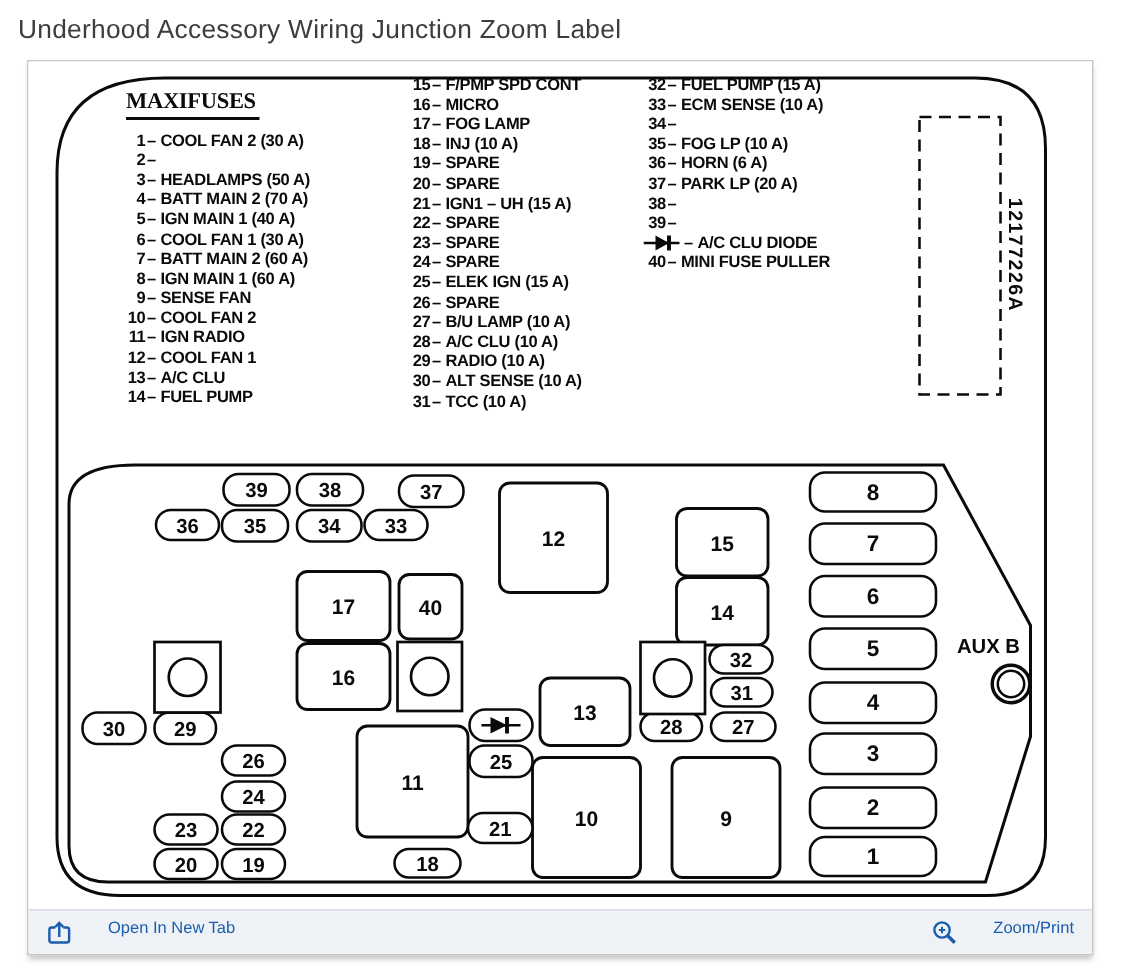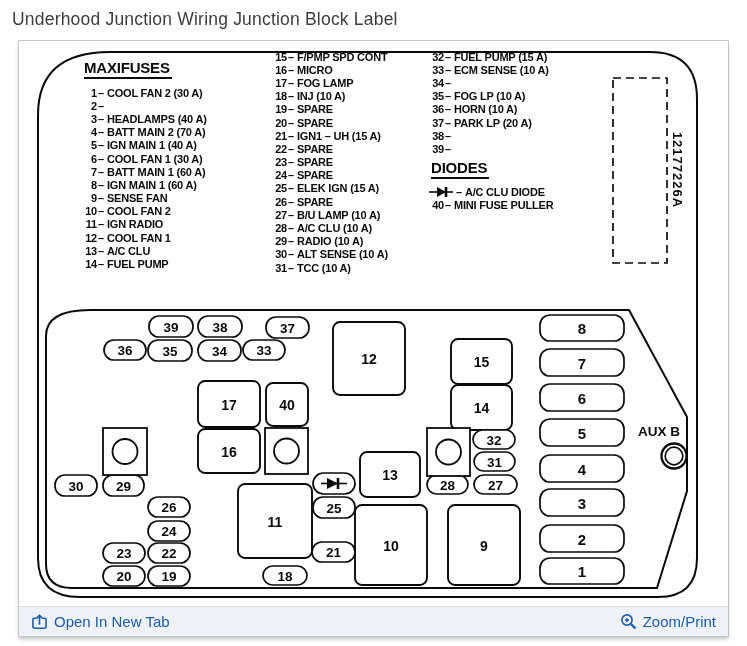--- a/index.html
+++ b/index.html
@@ -13,37 +13,37 @@
   .canvas { position: relative; width: 709px; height: 565px; background: #fff; overflow: hidden; }
   .canvas svg.drawing { position: absolute; left: 0; top: 0; }
   
   .col { position: absolute; color: #0a0a0a; }
   .col1 { left: 63px; top: 15px; width: 190px; }
   .col2 { left: 253px; top: 9px; width: 160px; }
   .col3 { left: 410px; top: 9px; width: 185px; }
   .leg-header { margin: 3px 0 7px 2px; }
   .leg-header span { display: inline-block; font-size: 15px; font-weight: bold;
                      letter-spacing: -0.2px; border-bottom: 2px solid #0a0a0a;
-                     padding: 0 2px 1px 0; }
+                     padding: 0 2px 1px 0; font-family: Liberation Serif, serif; }
   .li { display: flex; align-items: center; height: 13.2px; font-size: 11px;
         font-weight: bold; letter-spacing: -0.2px; white-space: nowrap; }
   .li .n { width: 15px; text-align: right; flex: none; }
   .li .d { margin: 0 3px 0 1px; flex: none; }
   
   .footer { position: absolute; left: 0; bottom: 0; width: 709px; height: 30px;
             background: #eef1f6; border-top: 1px solid #d9dde2;
             display: flex; align-items: center; justify-content: space-between;
             padding: 0 12px; }
-  .footer a { color: #1a5dab; font-size: 15px; text-decoration: none;
-              display: inline-flex; align-items: flex-start; gap: 6px; cursor: pointer; }
+  .footer a { color: #1a5dab; font-size: 11px; text-decoration: none;
+              display: inline-flex; align-items: flex-start; gap: 24px; cursor: pointer; }
 </style>
 </head>
 <body>
 
-<h1 class="page-title">Underhood Junction Wiring Junction Block Label</h1>
+<h1 class="page-title">Underhood Accessory Wiring Junction Zoom Label</h1>
 
 <div class="frame">
   <div class="canvas">
     <svg id="drawing" class="drawing" width="709" height="565" viewBox="19 41 709 565">
         <path d="M 110 52 H 650 Q 697 52 697 99 V 558 Q 697 597 658 597 H 80 Q 38 597 38 558 V 115 Q 38 52 110 52 Z" fill="none" stroke="#0a0a0a" stroke-width="2"></path>
         <rect x="613" y="78" width="54" height="185" fill="none" stroke="#0a0a0a" stroke-width="1.7" stroke-dasharray="8 5"></rect>
         <text x="677" y="170" text-anchor="middle" dominant-baseline="central" font-size="13" font-weight="bold" letter-spacing="1px" fill="#0a0a0a" transform="rotate(90 677 170)">12177226A</text>
         <path d="M 90 310 H 629 L 687 417 V 491 L 657 588 H 72 Q 46 588 46 564 V 336 Q 46 310 90 310 Z" fill="none" stroke="#0a0a0a" stroke-width="2"></path>
         <g>
           <rect x="149" y="316" width="44" height="21" rx="10" ry="10" fill="#fff" stroke="#0a0a0a" stroke-width="1.7"></rect>
@@ -237,41 +237,41 @@
           <span class="t">COOL FAN 2 (30 A)</span>
         </div>
         <div class="li">
           <span class="n">2</span>
           <span class="d">–</span>
           <span class="t"></span>
         </div>
         <div class="li">
           <span class="n">3</span>
           <span class="d">–</span>
-          <span class="t">HEADLAMPS (40 A)</span>
+          <span class="t">HEADLAMPS (50 A)</span>
         </div>
         <div class="li">
           <span class="n">4</span>
           <span class="d">–</span>
           <span class="t">BATT MAIN 2 (70 A)</span>
         </div>
         <div class="li">
           <span class="n">5</span>
           <span class="d">–</span>
           <span class="t">IGN MAIN 1 (40 A)</span>
         </div>
         <div class="li">
           <span class="n">6</span>
           <span class="d">–</span>
           <span class="t">COOL FAN 1 (30 A)</span>
         </div>
         <div class="li">
           <span class="n">7</span>
           <span class="d">–</span>
-          <span class="t">BATT MAIN 1 (60 A)</span>
+          <span class="t">BATT MAIN 2 (60 A)</span>
         </div>
         <div class="li">
           <span class="n">8</span>
           <span class="d">–</span>
           <span class="t">IGN MAIN 1 (60 A)</span>
         </div>
         <div class="li">
           <span class="n">9</span>
           <span class="d">–</span>
           <span class="t">SENSE FAN</span>
@@ -406,38 +406,37 @@
           <span class="t"></span>
         </div>
         <div class="li">
           <span class="n">35</span>
           <span class="d">–</span>
           <span class="t">FOG LP (10 A)</span>
         </div>
         <div class="li">
           <span class="n">36</span>
           <span class="d">–</span>
-          <span class="t">HORN (10 A)</span>
+          <span class="t">HORN (6 A)</span>
         </div>
         <div class="li">
           <span class="n">37</span>
           <span class="d">–</span>
           <span class="t">PARK LP (20 A)</span>
         </div>
         <div class="li">
           <span class="n">38</span>
           <span class="d">–</span>
           <span class="t"></span>
         </div>
         <div class="li">
           <span class="n">39</span>
           <span class="d">–</span>
           <span class="t"></span>
         </div>
-        <div class="leg-header"><span>DIODES</span></div>
         <div class="li">
           <svg width="26" height="12" viewBox="0 0 26 12">
             <line x1="0" y1="6" x2="24" y2="6" stroke="#0a0a0a" stroke-width="1.6"></line>
             <polygon points="8,1 8,11 17,6" fill="#0a0a0a"></polygon>
             <line x1="17" y1="1" x2="17" y2="11" stroke="#0a0a0a" stroke-width="2.6"></line>
           </svg>
           <span class="d">–</span>
           <span class="t">A/C CLU DIODE</span>
         </div>
         <div class="li">

